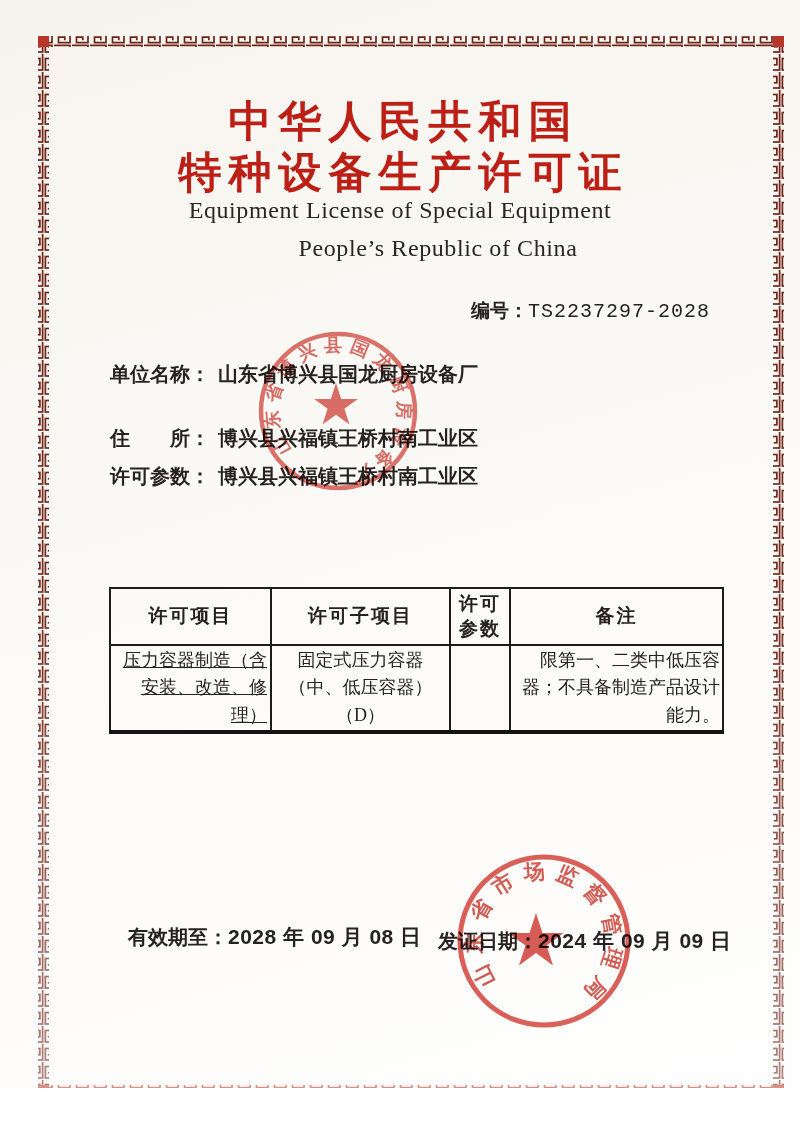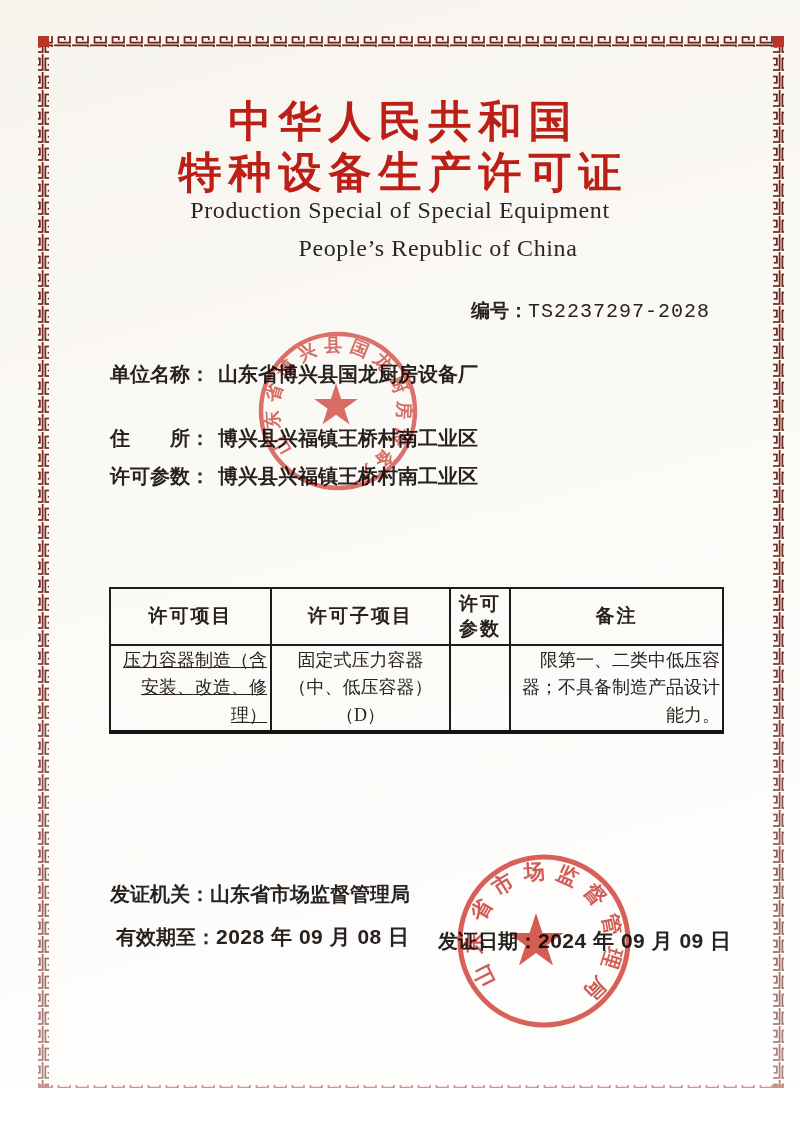--- a/index.html
+++ b/index.html
@@ -29,21 +29,21 @@
   .lic-table { position:absolute; left:109px; top:587px; width:613px; border-collapse:collapse; table-layout:fixed;
                border:2px solid #1c1c1c; border-bottom:4px solid #141414; }
   .lic-table th, .lic-table td { border:2px solid #1c1c1c; vertical-align:middle; }
   .lic-table th { height:55px; font-size:19px; font-weight:600; text-align:center; line-height:1.3; letter-spacing:2px; padding:0 3px; }
   .lic-table td { height:74px; font-size:18px; line-height:1.52; }
   td.c1 { text-align:right; padding:0 3px 0 5px; white-space:pre-line;text-decoration:underline; }
   td.c2 { text-align:center; white-space:pre-line; }
   td.c4 { text-align:right; padding:0 2px; white-space:pre-line; }
   .issuer { left:110px; top:881px; font-size:20px; font-weight:700; white-space:nowrap; }
   .dateline { font-size:20px; font-weight:700; white-space:nowrap; }
-  .valid { left:116px; top:923px; }
+  .valid { left:128px; top:923px; }
   .issue { left:438px; top:927px; }
   .date-val { font-family:"Liberation Sans", sans-serif; font-size:21px; font-weight:600; letter-spacing:0.5px; }
   .seals { position:absolute; left:0; top:0; mix-blend-mode:multiply; pointer-events:none; }
   .seal-text { font-family:"Liberation Serif", serif; font-weight:700; }
 </style>
 </head>
 <body>
 
 <div class="page">
 
@@ -74,21 +74,21 @@
     </g>
     <rect x="38" y="1085" width="746" height="11" fill="url(#mhL)"></rect>
     <rect x="38" y="36" width="11" height="11" fill="#b73529"></rect>
     <rect x="773" y="36" width="11" height="11" fill="#b73529"></rect>
     <rect x="38" y="1085" width="11" height="11" fill="#d98e86"></rect>
     <rect x="773" y="1085" width="11" height="11" fill="#d98e86"></rect>
   </svg>
 
   <div class="abs center title-cn t1">中华人民共和国</div>
   <div class="abs center title-cn t2">特种设备生产许可证</div>
-  <div class="abs center title-en e1">Production Special of Special Equipment</div>
+  <div class="abs center title-en e1">Equipment License of Special Equipment</div>
   <div class="abs center title-en e2">People’s Republic of China</div>
 
   <div class="abs licno">
     <span>编号：</span><span class="mono">TS2237297-2028</span>
   </div>
 
   <div class="abs field f1">
     <span class="lab">单位名称：</span><span>山东省博兴县国龙厨房设备厂</span>
   </div>
   <div class="abs field f2">
@@ -122,23 +122,20 @@
 （中、低压容器）
 （D）</td>
         <td class="c3"></td>
         <td class="c4">限第一、二类中低压容
 器；不具备制造产品设计
 能力。</td>
       </tr>
     </tbody>
   </table>
 
-  <div class="abs issuer">
-    <span>发证机关：</span><span>山东省市场监督管理局</span>
-  </div>
   <div class="abs dateline valid">
     <span>有效期至：</span><span class="date-val">2028 年 09 月 08 日</span>
   </div>
   <div class="abs dateline issue">
     <span>发证日期：</span><span class="date-val">2024 年 09 月 09 日</span>
   </div>
 
   <svg class="seals" width="800" height="1132" xmlns="http://www.w3.org/2000/svg" xmlns:xlink="http://www.w3.org/1999/xlink" aria-hidden="true">
     <defs>
       <path id="sealArc1" d="M -45.96 38.57 A 60 60 0 1 1 45.96 -38.57 A 60 60 0 1 1 -45.96 38.57" fill="none"></path>

